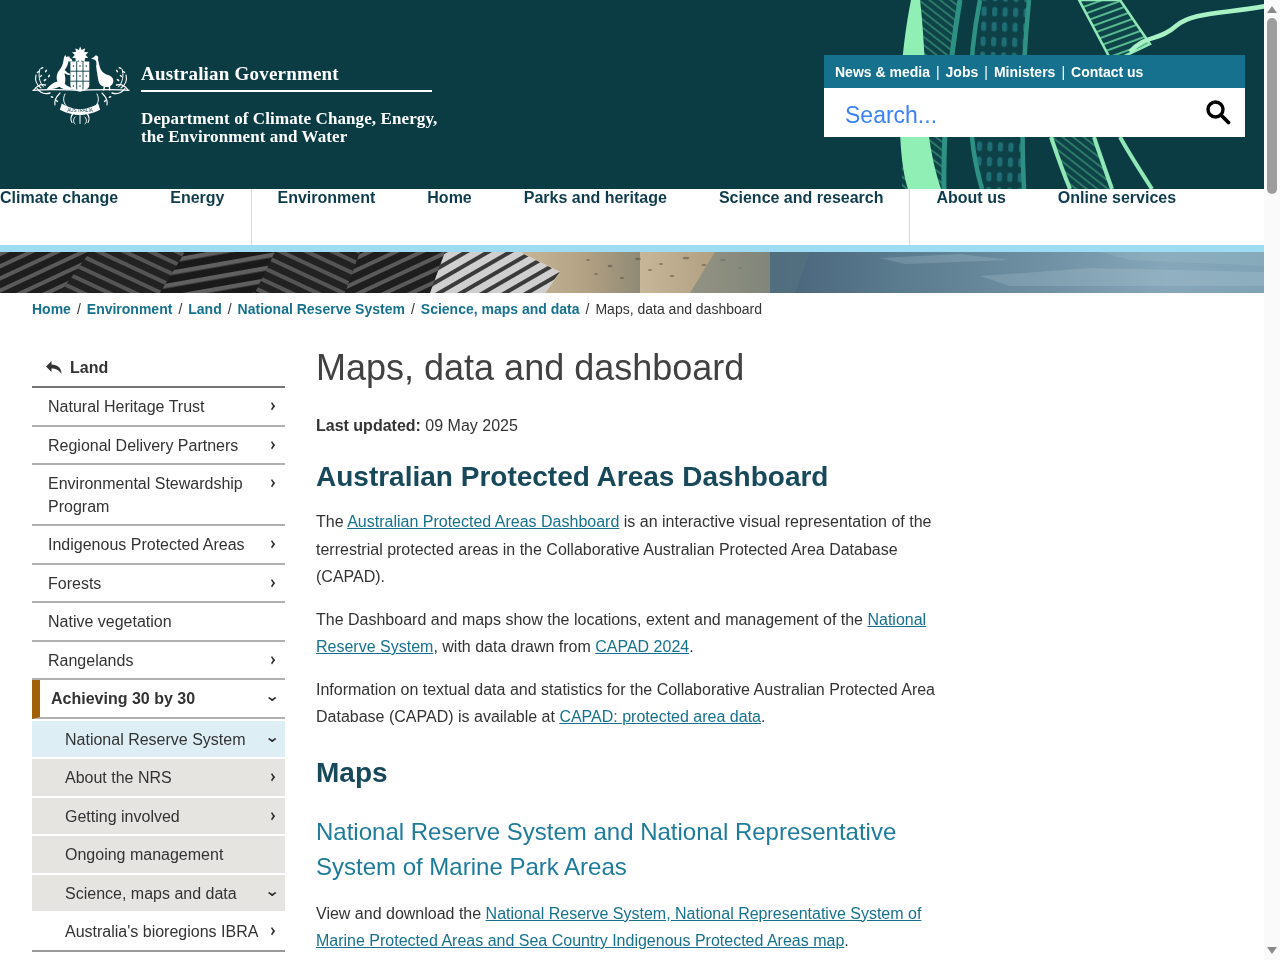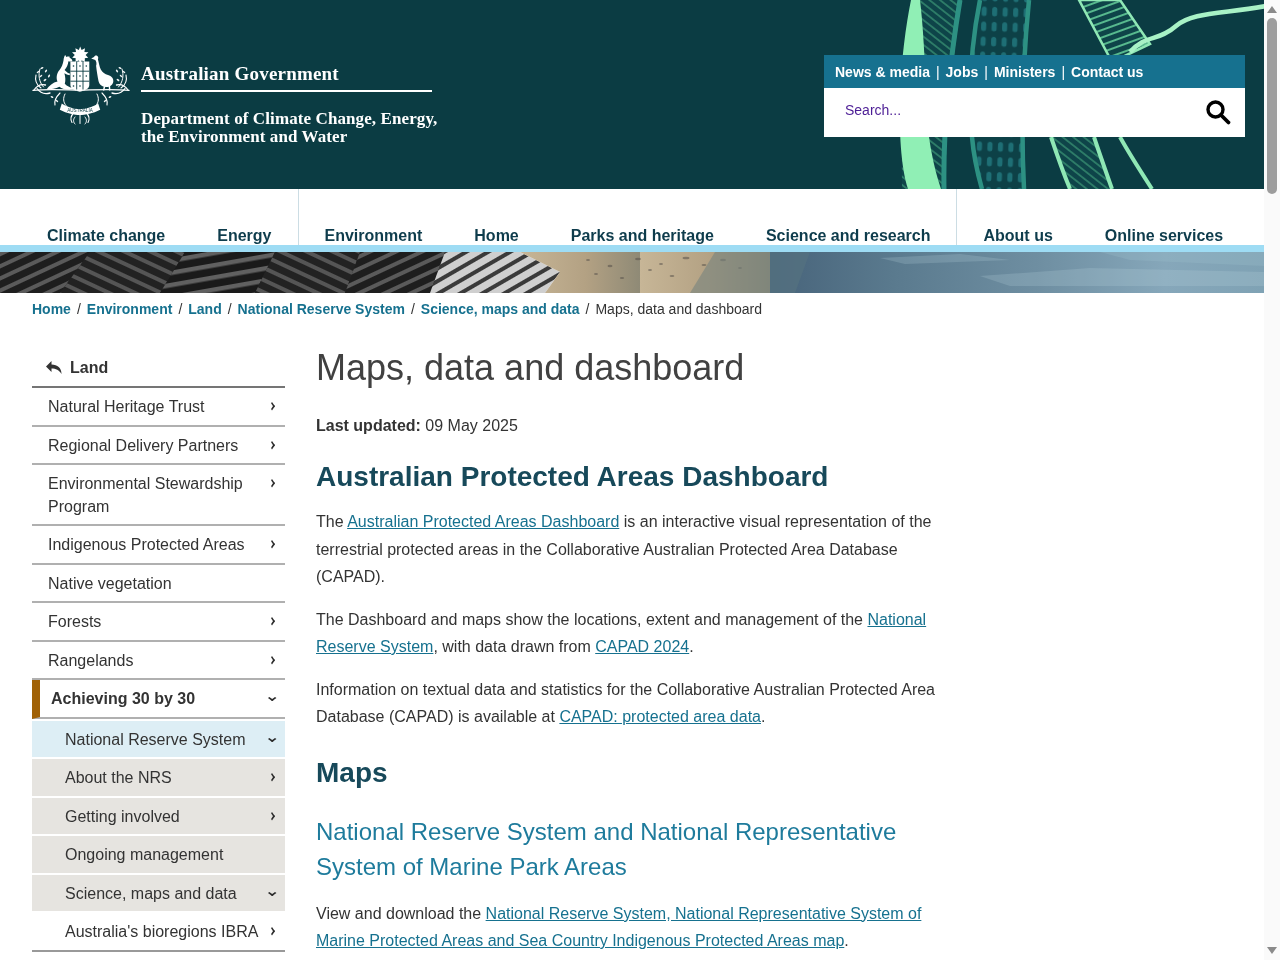--- a/index.html
+++ b/index.html
@@ -15,26 +15,26 @@
   .brand-text { position:absolute; left:141px; top:64px; color:#fff;
     font-family:"Liberation Serif", serif; font-weight:bold; }
   .brand-text .gov { font-size:19px; line-height:19px; letter-spacing:0.2px; }
   .brand-text hr { border:none; border-top:2px solid #fff; margin:7px 0 0 0; width:291px; }
   .brand-text .dept { font-size:17px; line-height:17.5px; margin-top:18px; letter-spacing:0.1px; }
   .quickbar { position:absolute; left:824px; top:55px; width:421px; height:33px;
     background:#16718f; color:#fff; font-weight:bold; font-size:14px;
     display:flex; align-items:center; padding-left:11px; }
   .quickbar span.sep { margin:0 6px; font-weight:normal; }
   .searchbox { position:absolute; left:824px; top:88px; width:421px; height:49px; background:#fff; }
-  .searchbox .ph { position:absolute; left:21px; top:14px; font-size:14px; color:#4c1d95; }
+  .searchbox .ph { position:absolute; left:21px; top:14px; font-size:23px; color:#3b82f6; }
   .searchbox svg { position:absolute; right:13.5px; top:10px; }
 
   
   nav.main { position:relative; width:1264px; height:56px; background:#fff; }
-  nav.main ul { list-style:none; display:flex; align-items:flex-end; height:100%; padding-left:47px; }
+  nav.main ul { list-style:none; display:flex; align-items:flex-start; height:100%; }
   nav.main li { font-weight:bold; font-size:16px; color:#0e3c4c; white-space:nowrap; }
   nav.main li + li { margin-left:52px; }
   nav.main li.sep { width:1px; align-self:stretch; background:#ccdde4; margin-left:26px; }
   nav.main li.sep + li { margin-left:26px; }
 
   .bluestrip { width:1264px; height:7px; background:#9edcf4; }
   .banner { width:1264px; height:41px; overflow:hidden; position:relative; }
 
   
   .breadcrumb { padding:8px 0 0 32px; font-size:14px; color:#333; height:40px; }
@@ -286,22 +286,22 @@
         <svg width="20" height="16" viewBox="0 0 20 16">
             <path d="M7.5 1 L2 6.5 L7.5 12 L7.5 8.5 C12 8.5 15 10 17.5 14 C17.5 8 13.5 4.8 7.5 4.6 Z" fill="#333"></path>
           </svg>
         Land
       </div>
       <ul class="side">
         <li class="top">Natural Heritage Trust <span class="chev chevR"></span></li>
         <li class="top">Regional Delivery Partners <span class="chev chevR"></span></li>
         <li class="top">Environmental Stewardship Program <span class="chev chevR"></span></li>
         <li class="top">Indigenous Protected Areas <span class="chev chevR"></span></li>
+        <li class="top">Forests <span class="chev chevR"></span></li>
         <li class="top">Native vegetation</li>
-        <li class="top">Forests <span class="chev chevR"></span></li>
         <li class="top">Rangelands <span class="chev chevR"></span></li>
         <li class="top active30">Achieving 30 by 30 <span class="chev chevD"></span></li>
         <li class="sub blue">National Reserve System <span class="chev chevD"></span></li>
         <li class="sub gray">About the NRS <span class="chev chevR"></span></li>
         <li class="sub gray">Getting involved <span class="chev chevR"></span></li>
         <li class="sub gray">Ongoing management</li>
         <li class="sub gray">Science, maps and data <span class="chev chevD"></span></li>
         <li class="sub white">Australia's bioregions IBRA <span class="chev chevR"></span></li>
       </ul>
     </aside>

